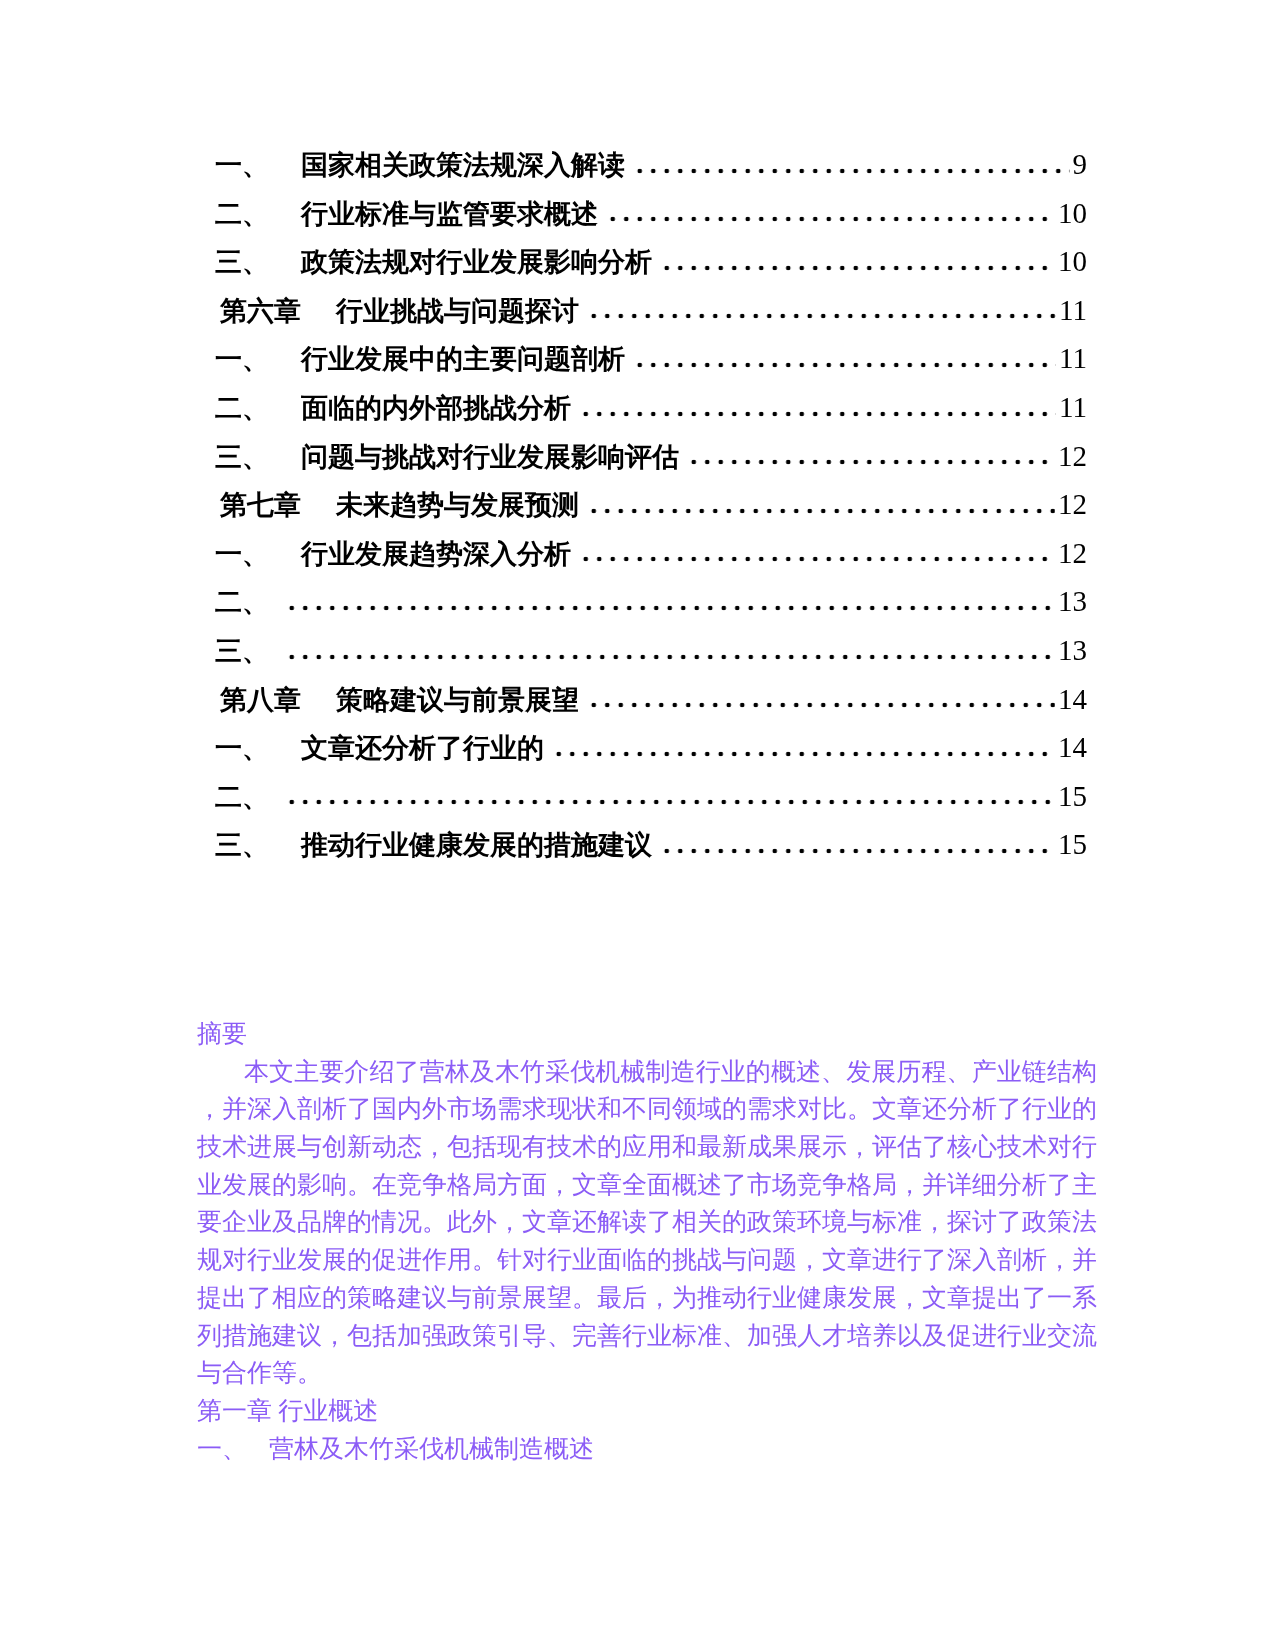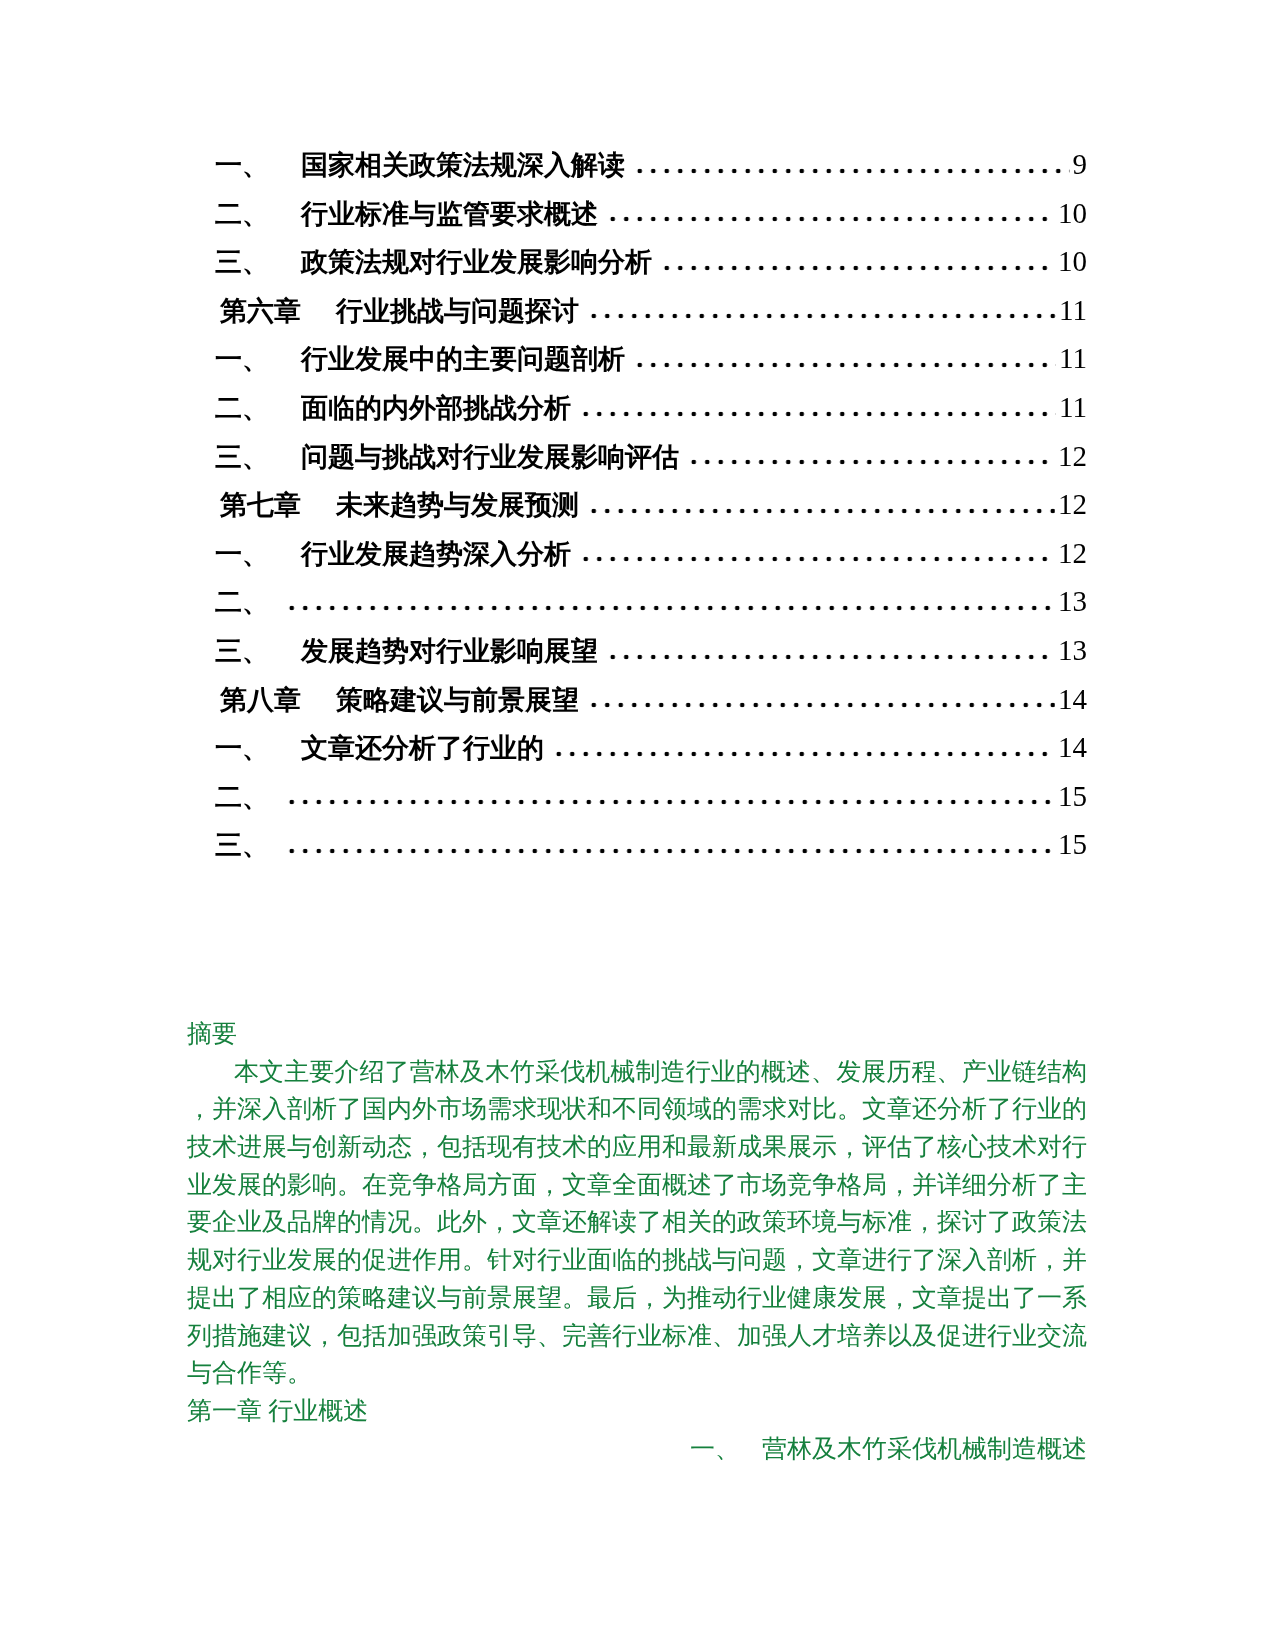--- a/index.html
+++ b/index.html
@@ -32,33 +32,33 @@
     background-position:0 50%;
     background-repeat:repeat-x;
   }
   .toc-row .pagenum{
     flex:0 0 auto;
     font-family:"Liberation Serif", serif;
     font-weight:400;font-size:29px;
   }
   
   .abstract{
-    position:absolute;top:1015px;left:187px;width:900px;
-    font-size:25px;color:#15803d;
+    position:absolute;top:1015px;left:197px;width:900px;
+    font-size:25px;color:#8b5cf6;
   }
   .abs-heading{height:37.7px;line-height:37.7px;}
   .abs-line{
     height:37.7px;line-height:37.7px;
     text-align:justify;text-align-last:justify;
     overflow:hidden;
   }
   .abs-line.first{text-indent:47px;}
   .abs-line.last{text-align:center;text-align-last:left;}
   .chap-heading{height:37.7px;line-height:37.7px;}
-  .sect-heading{height:37.7px;line-height:37.7px;text-align:right;}
+  .sect-heading{height:37.7px;line-height:37.7px;}
   .sect-heading .sect-num{margin-right:22px;}
 </style>
 </head>
 <body>
 
 <div class="page">
 
   <section class="toc" id="toc">
     <div class="toc-row sub">
       <span class="num">一、</span>
@@ -124,21 +124,20 @@
     </div>
 
     <div class="toc-row sub">
       <span class="num">二、</span>
       <span class="dots"></span>
       <span class="pagenum">13</span>
     </div>
 
     <div class="toc-row sub">
       <span class="num">三、</span>
-      <span class="title">发展趋势对行业影响展望</span>
       <span class="dots"></span>
       <span class="pagenum">13</span>
     </div>
 
     <div class="toc-row chapter">
       <span class="num">第八章</span>
       <span class="title">策略建议与前景展望</span>
       <span class="dots"></span>
       <span class="pagenum">14</span>
     </div>
@@ -151,20 +150,21 @@
     </div>
 
     <div class="toc-row sub">
       <span class="num">二、</span>
       <span class="dots"></span>
       <span class="pagenum">15</span>
     </div>
 
     <div class="toc-row sub">
       <span class="num">三、</span>
+      <span class="title">推动行业健康发展的措施建议</span>
       <span class="dots"></span>
       <span class="pagenum">15</span>
     </div>
   </section>
 
   <section class="abstract">
     <div class="abs-heading">摘要</div>
     <div id="abstract-para">
         <div class="abs-line first">本文主要介绍了营林及木竹采伐机械制造行业的概述、发展历程、产业链结构</div>
         <div class="abs-line">，并深入剖析了国内外市场需求现状和不同领域的需求对比。文章还分析了行业的</div>

